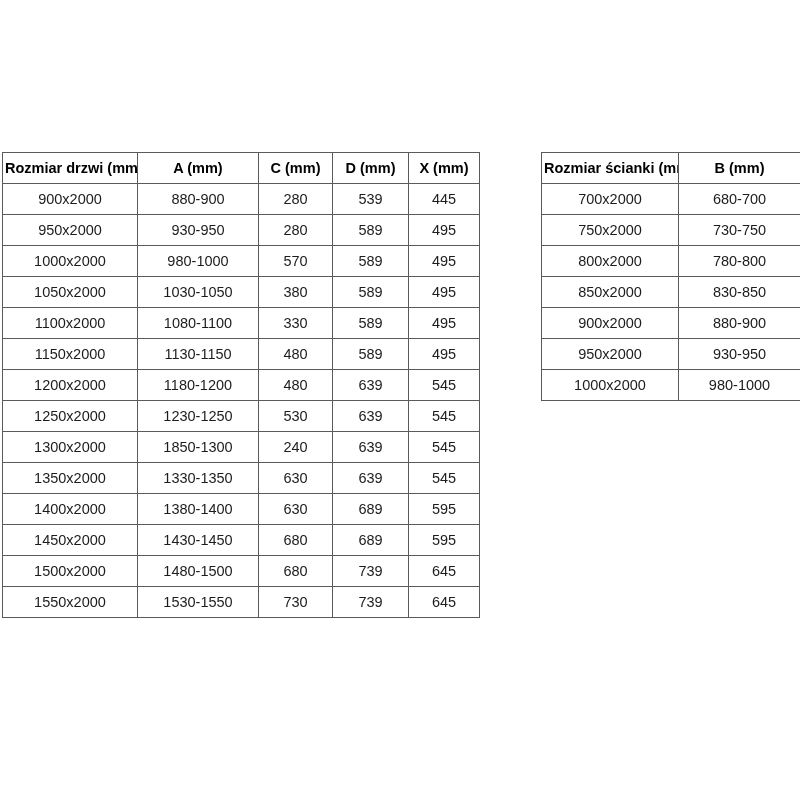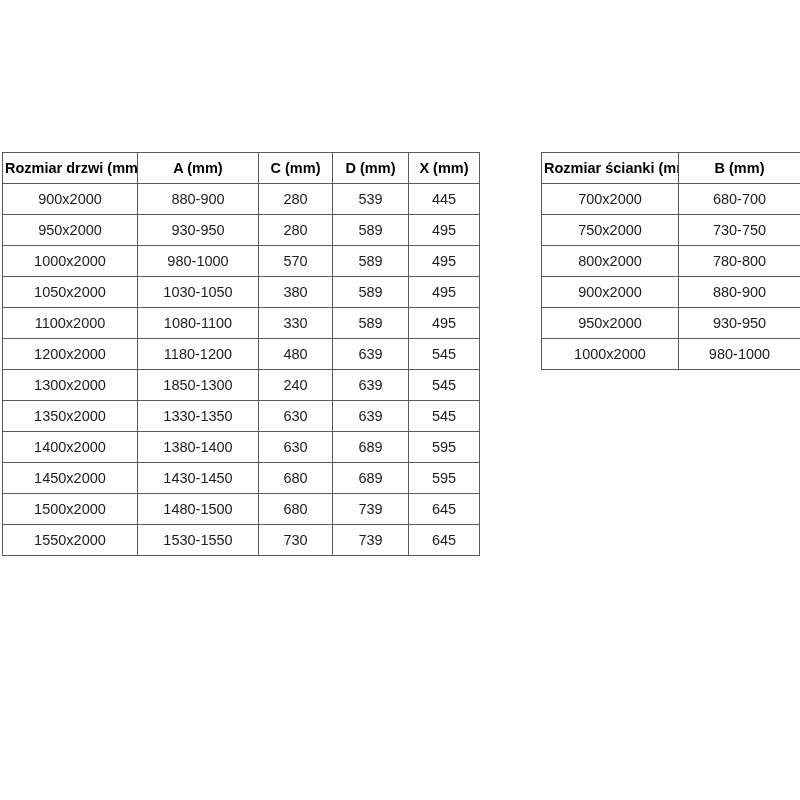--- a/index.html
+++ b/index.html
@@ -108,23 +108,37 @@
         <td>495</td>
       </tr>
       <tr>
         <td>1100x2000</td>
         <td>1080-1100</td>
         <td>330</td>
         <td>589</td>
         <td>495</td>
       </tr>
       <tr>
+        <td>1150x2000</td>
+        <td>1130-1150</td>
+        <td>480</td>
+        <td>589</td>
+        <td>495</td>
+      </tr>
+      <tr>
         <td>1200x2000</td>
         <td>1180-1200</td>
         <td>480</td>
+        <td>639</td>
+        <td>545</td>
+      </tr>
+      <tr>
+        <td>1250x2000</td>
+        <td>1230-1250</td>
+        <td>530</td>
         <td>639</td>
         <td>545</td>
       </tr>
       <tr>
         <td>1300x2000</td>
         <td>1850-1300</td>
         <td>240</td>
         <td>639</td>
         <td>545</td>
       </tr>
@@ -184,20 +198,24 @@
       </tr>
       <tr>
         <td>750x2000</td>
         <td>730-750</td>
       </tr>
       <tr>
         <td>800x2000</td>
         <td>780-800</td>
       </tr>
       <tr>
+        <td>850x2000</td>
+        <td>830-850</td>
+      </tr>
+      <tr>
         <td>900x2000</td>
         <td>880-900</td>
       </tr>
       <tr>
         <td>950x2000</td>
         <td>930-950</td>
       </tr>
       <tr>
         <td>1000x2000</td>
         <td>980-1000</td>

